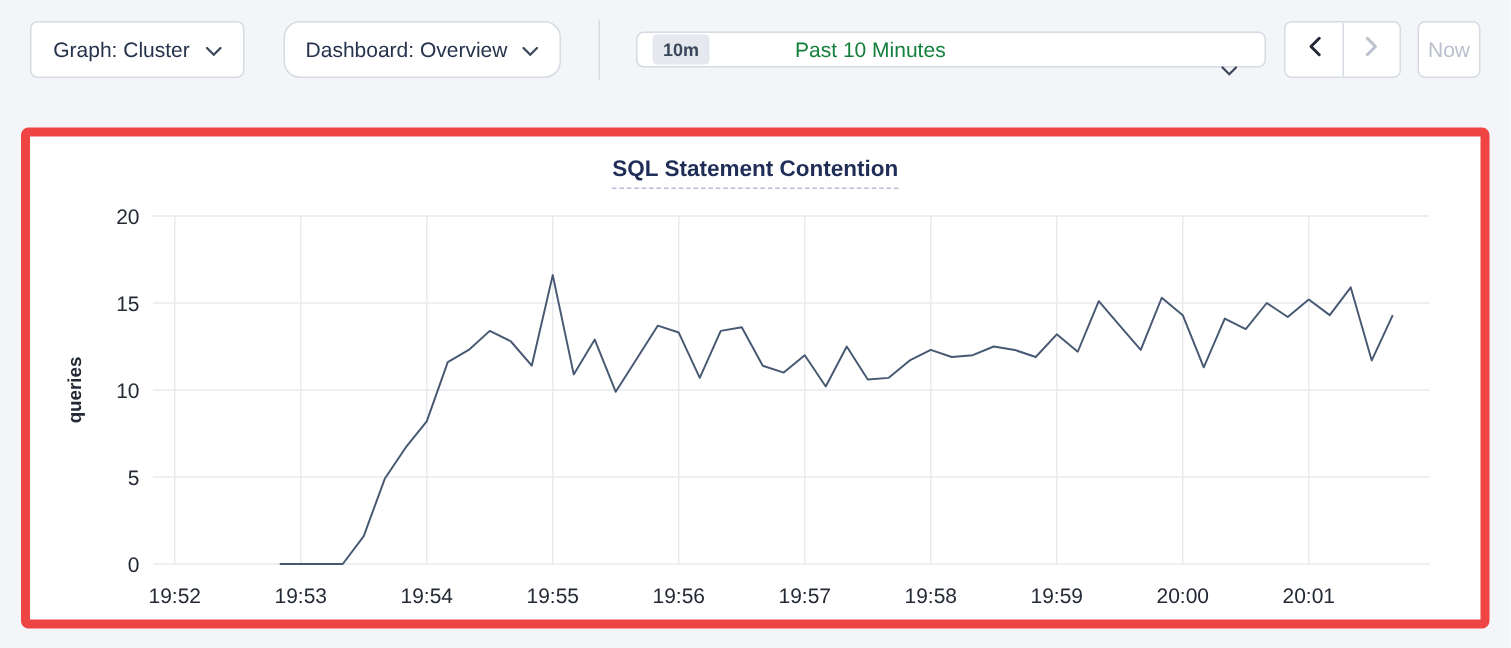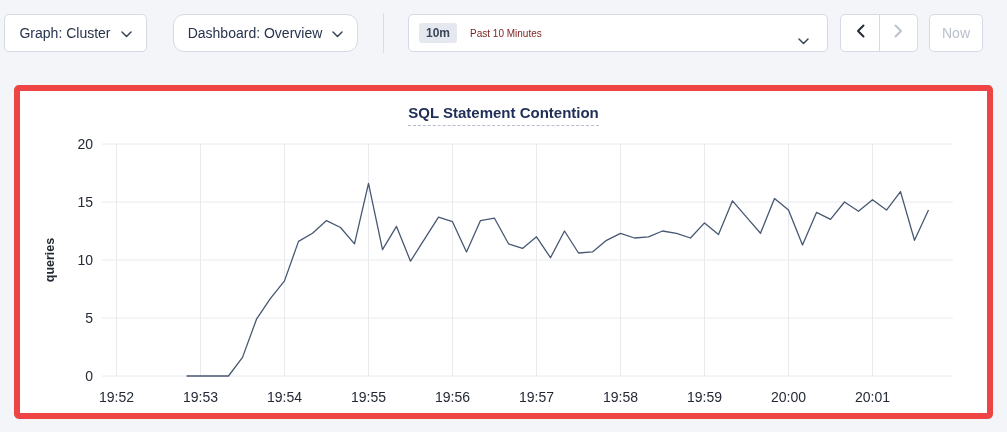--- a/index.html
+++ b/index.html
@@ -7,21 +7,21 @@
   body {
     background: #f4f5f9;
     font-family: "Liberation Sans", sans-serif;
     color: #26334d;
     overflow: hidden;
   }
   
   .topbar {
     display: flex;
     align-items: center;
-    padding: 14px 14px 0 4px;
+    padding: 14px 14px 0 20px;
     height: 52px;
   }
   .btn {
     height: 38px;
     background: #ffffff;
     border: 1px solid #d6dae3;
     border-radius: 5px;
     display: flex;
     align-items: center;
     justify-content: center;
@@ -31,59 +31,60 @@
     font-family: "Liberation Sans", sans-serif;
   }
   .btn-graph { width: 143px; gap: 10px; }
   .btn-dash  { width: 185px; margin-left: 26px; gap: 10px; border-radius: 11px; }
   .vdivider {
     width: 1px; height: 40px;
     background: #d9dce3;
     margin-left: 25px; margin-right: 24px;
   }
   .time-picker {
-    width: 420px; height: 38px;
+    width: 420px; height: 24px;
     background: #ffffff;
     border: 1px solid #d6dae3;
     border-radius: 5px;
     display: flex;
     align-items: center;
     cursor: pointer;
     position: relative;
+    gap: 44px;
   }
   .time-badge {
     margin-left: 10px;
     background: #e5e8ef;
     color: #3a4659;
     font-size: 12px;
     font-weight: bold;
     padding: 4px 7px;
     border-radius: 3px;
     line-height: 1;
   }
-  .time-label { margin-left: 13px; font-size: 10px; color: #7f1d1d; }
+  .time-label { margin-left: 13px; font-size: 14px; color: #15803d; }
   .time-chevron { position: absolute; right: 18px; top: 16px; }
   .nav-group {
     margin-left: 12px;
     height: 38px;
     background: #fff;
     border: 1px solid #d6dae3;
     border-radius: 5px;
     display: flex;
     overflow: hidden;
   }
   .nav-cell {
     width: 38px; height: 100%;
     display: flex; align-items: center; justify-content: center;
     cursor: pointer;
   }
   .nav-cell + .nav-cell { border-left: 1px solid #d6dae3; cursor: default; }
   .btn-now {
     margin-left: 11px;
-    width: 54px;
+    width: 42px;
     color: #b9c0cc;
     cursor: default;
     align-items: center;
   }
   
   .panel {
     position: relative;
     margin: 33px 14px 0 14px;
     width: 979px;
     height: 334px;

